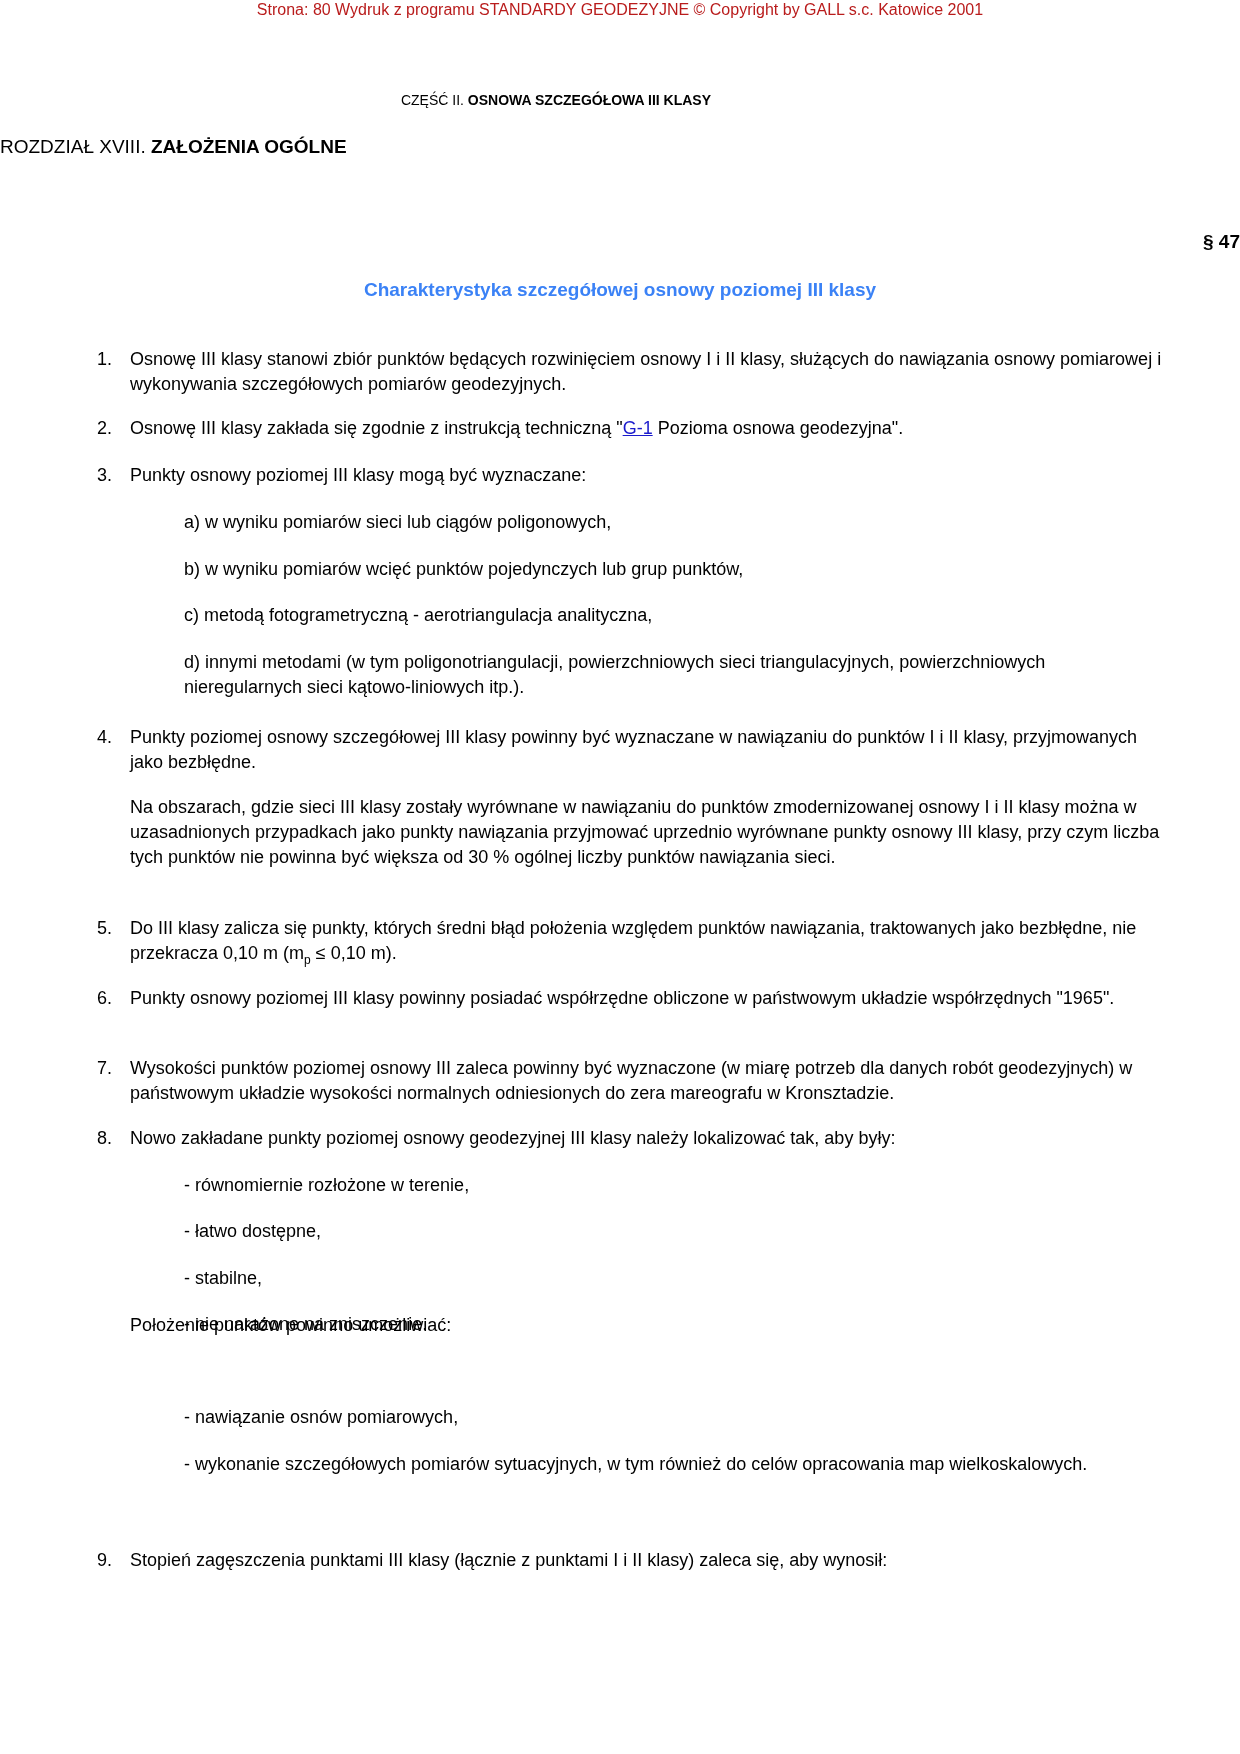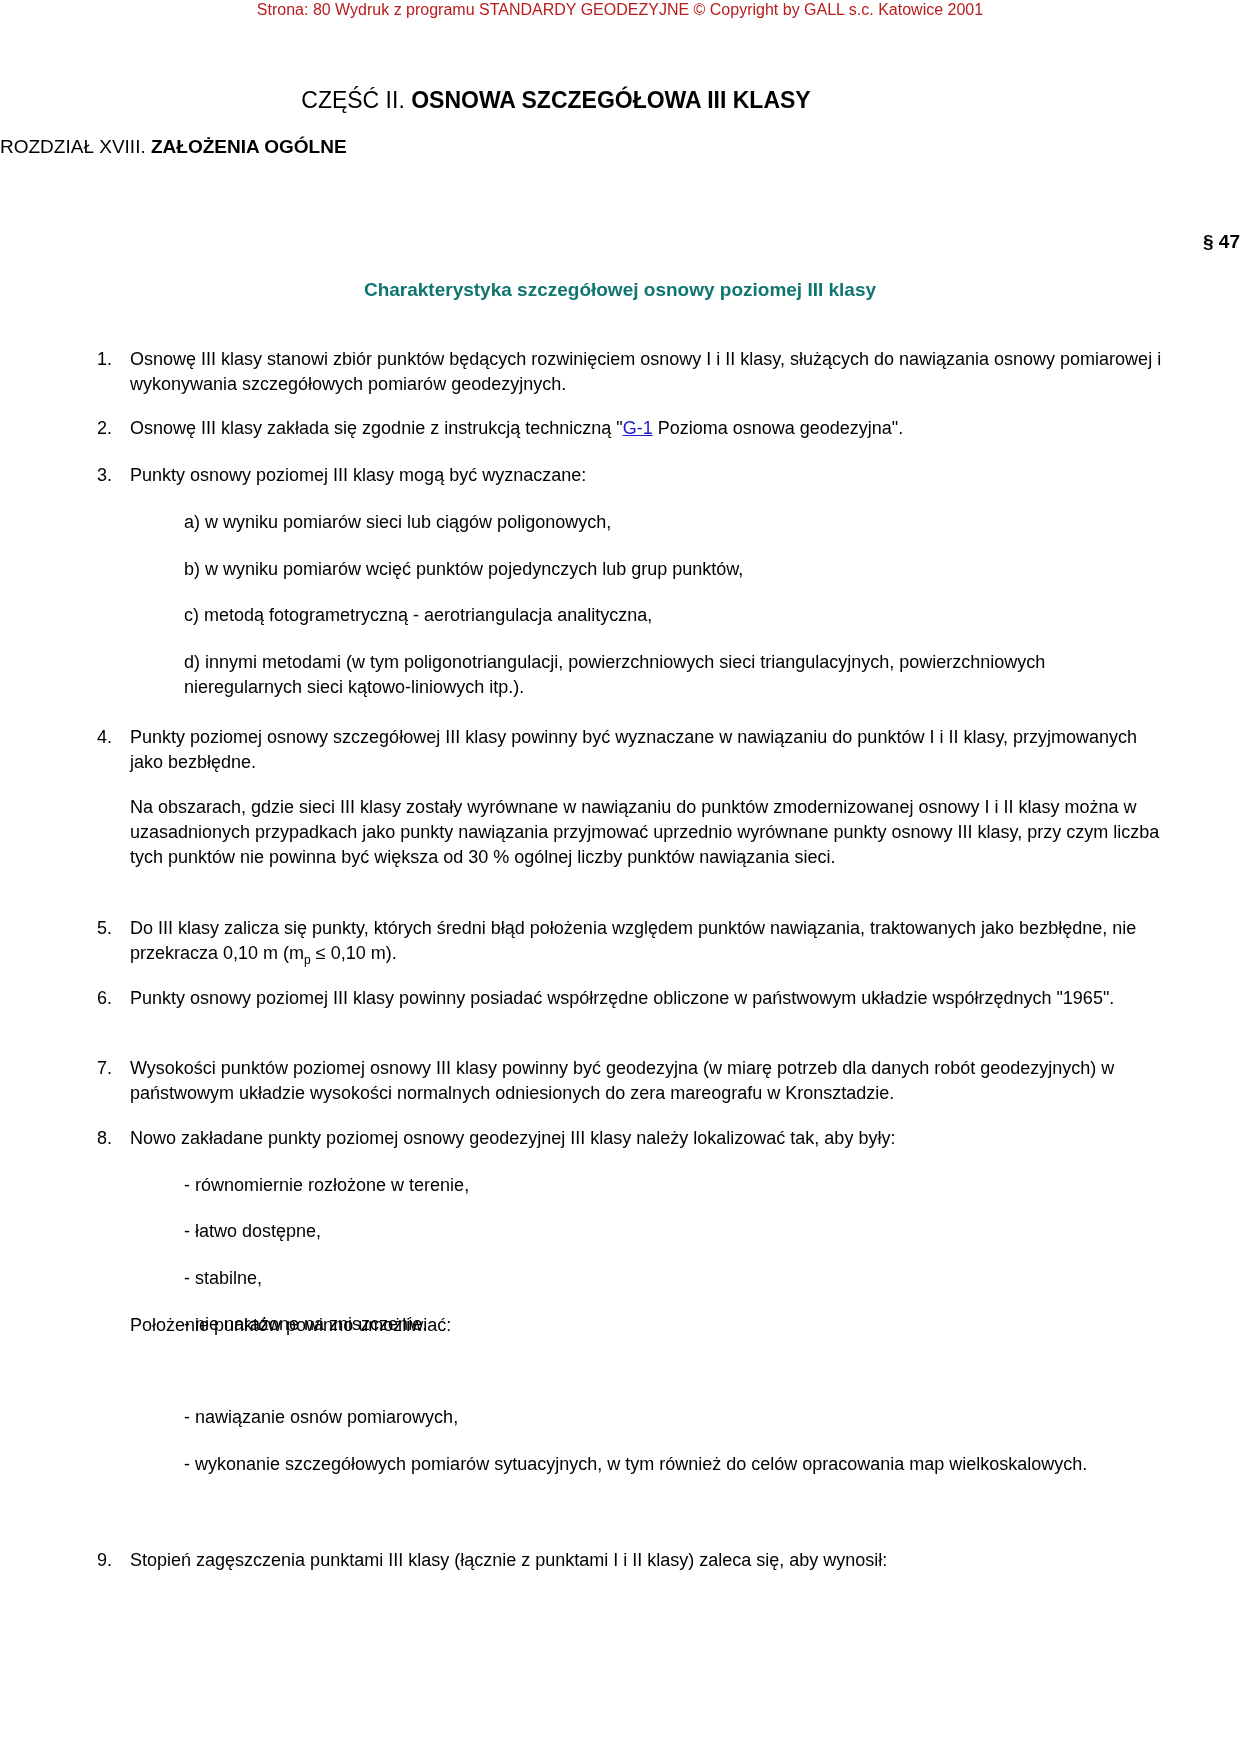--- a/index.html
+++ b/index.html
@@ -6,34 +6,34 @@
   body {
     width: 1240px; height: 1754px; position: relative; overflow: hidden;
     font-family: "Liberation Sans", sans-serif; color: #000;
   }
   .header-line {
     position: absolute; top: 0; left: 0; width: 1240px; text-align: center;
     font-size: 16px; line-height: 20px; color: #b91c1c;
   }
   .title1 {
     position: absolute; top: 88px; left: 0; width: 1112px; text-align: center;
-    font-size: 23px; line-height: 24px;
+    font-size: 14px; line-height: 24px;
   }
   .title2 {
     position: absolute; top: 135px; left: 0; width: 1240px; text-align: left;
     font-size: 19px; line-height: 24px;
   }
   .b { font-weight: bold; }
   .para-mark {
     position: absolute; top: 230px; left: 0; width: 1240px; text-align: right;
     font-size: 19px; font-weight: bold; line-height: 24px;
   }
   .para-title {
     position: absolute; top: 278px; left: 0; width: 1240px; text-align: center;
-    font-size: 19px; font-weight: bold; line-height: 24px; color: #0f766e;
+    font-size: 19px; font-weight: bold; line-height: 24px; color: #3b82f6;
   }
   .body-text { font-size: 18px; line-height: 25px; }
   .item { position: absolute; left: 97px; width: 1070px; }
   .item .num { position: absolute; left: 0; top: 0; }
   .item .txt { margin-left: 33px; }
   .sub { position: absolute; left: 184px; width: 980px; }
   .cont { position: absolute; left: 130px; width: 1030px; }
   a.link { color: #1a1acc; text-decoration: underline; }
   sub.sm { font-size: 12px; }
 </style>
@@ -79,21 +79,21 @@
   <div class="txt"><span>Do III klasy zalicza się punkty, których średni błąd położenia względem punktów nawiązania, traktowanych jako bezbłędne, nie przekracza 0,10 m (m</span><sub class="sm">p</sub><span> ≤ 0,10 m).</span></div>
 </div>
 
 <div class="item body-text" style="top:986px">
   <span class="num">6.</span>
   <div class="txt">Punkty osnowy poziomej III klasy powinny posiadać współrzędne obliczone w państwowym układzie współrzędnych "1965".</div>
 </div>
 
 <div class="item body-text" style="top:1056px">
   <span class="num">7.</span>
-  <div class="txt">Wysokości punktów poziomej osnowy III klasy powinny być geodezyjna (w miarę potrzeb dla danych robót geodezyjnych) w państwowym układzie wysokości normalnych odniesionych do zera mareografu w Kronsztadzie.</div>
+  <div class="txt">Wysokości punktów poziomej osnowy III zaleca powinny być wyznaczone (w miarę potrzeb dla danych robót geodezyjnych) w państwowym układzie wysokości normalnych odniesionych do zera mareografu w Kronsztadzie.</div>
 </div>
 
 <div class="item body-text" style="top:1126px">
   <span class="num">8.</span>
   <div class="txt">Nowo zakładane punkty poziomej osnowy geodezyjnej III klasy należy lokalizować tak, aby były:</div>
 </div>
 <div class="sub body-text" style="top:1173px">- równomiernie rozłożone w terenie,</div>
 <div class="sub body-text" style="top:1219px">- łatwo dostępne,</div>
 <div class="sub body-text" style="top:1266px">- stabilne,</div>
 <div class="sub body-text" style="top:1312px">- nie narażone na zniszczenie.</div>

